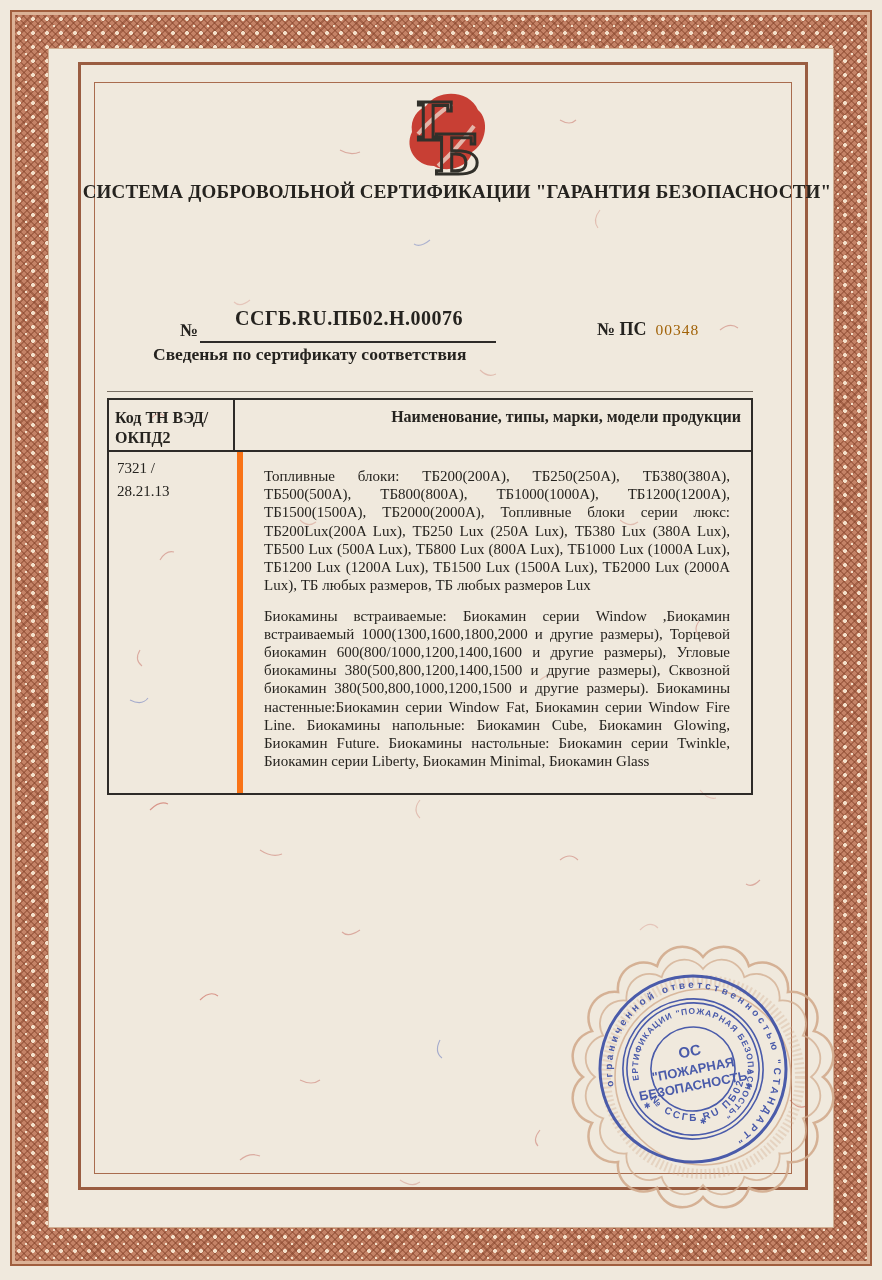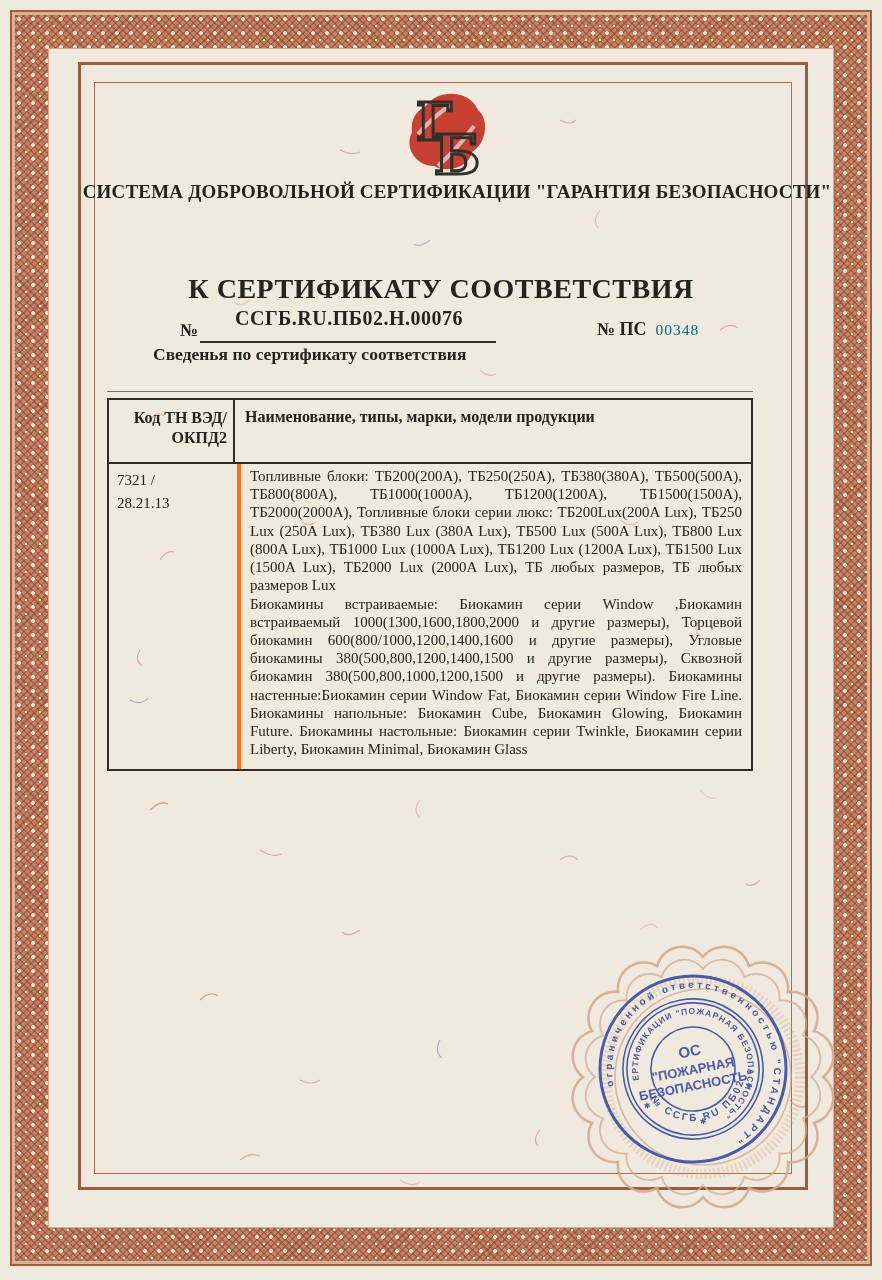--- a/index.html
+++ b/index.html
@@ -33,32 +33,32 @@
   .ctr{position:absolute;left:0;right:0;text-align:center;font-weight:bold;}
   .sys-line{top:181px;font-size:19px;letter-spacing:.2px;padding-left:32px;}
   .reg-line{top:206px;font-size:17.5px;}
   .title1{top:240px;font-size:28px;letter-spacing:1.5px;}
   .title2{top:273px;font-size:28px;letter-spacing:.5px;}
 
   .cert-num{position:absolute;top:307px;left:227px;font-size:20px;font-weight:bold;letter-spacing:.5px;margin-left:8px;}
   .num-prefix{position:absolute;top:320px;left:180px;font-size:18px;font-weight:bold;}
   .sig-line{position:absolute;top:341px;left:200px;width:296px;border-bottom:2px solid #2e2b28;height:0;}
   .ps-row{position:absolute;top:319px;left:597px;font-size:18px;font-weight:bold;white-space:nowrap;}
-  .ps-num{color:#0369a1;font-size:15.5px;font-weight:normal;letter-spacing:1px;margin-left:9px;font-family:"Liberation Serif",serif;}
+  .ps-num{color:#a16207;font-size:15.5px;font-weight:normal;letter-spacing:1px;margin-left:9px;font-family:"Liberation Serif",serif;}
   .details-label{position:absolute;top:344px;left:153px;font-size:17.5px;font-weight:bold;}
 
   .table-topline{position:absolute;top:391px;left:107px;width:646px;border-top:1px solid #7a7065;height:0;}
   .ptable{position:absolute;top:398px;left:107px;width:646px;border:2px solid #2e2b28;background:rgba(255,255,255,0);box-sizing:border-box;}
   .thead{display:flex;border-bottom:2px solid #2e2b28;}
-  .th1{width:112px;border-right:2px solid #2e2b28;padding:8px 6px 14px;text-align:right;font-weight:bold;font-size:16px;line-height:1.25;}
-  .th2{flex:1;padding:8px 10px 8px;text-align:left;font-weight:bold;font-size:16px;border-radius:24px;}
+  .th1{width:112px;border-right:2px solid #2e2b28;padding:8px 6px 2px;text-align:left;font-weight:bold;font-size:16px;line-height:1.25;}
+  .th2{flex:1;padding:8px 10px 8px;text-align:right;font-weight:bold;font-size:16px;border-radius:24px;}
   .tbody{display:flex;min-height:303px;}
-  .td1{width:112px;border-right:4px solid #f97316;padding:5px 8px;font-size:15px;line-height:1.55;}
+  .td1{width:112px;border-right:6px solid #f97316;padding:5px 8px;font-size:15px;line-height:1.55;}
   .td2{flex:1;padding:3px 9px 10px;font-size:15px;line-height:1.215;text-align:justify;}
-  .td2 p{margin:0;}
+  .td2 p{margin:12px;}
 
   .seal-wrap{position:absolute;left:545px;top:935px;width:310px;height:300px;}
 </style>
 </head>
 <body>
 
 <div class="page">
 
   <div class="band"></div>
   <div class="band-inner"></div>
@@ -105,21 +105,20 @@
 
     <svg style="position:absolute;left:392px;top:82px;" width="104" height="96" viewBox="0 0 104 96">
       <path d="M34 24 C46 6 78 8 86 28 C98 38 94 62 80 70 C78 84 56 92 42 84 C24 84 12 66 20 50 C18 36 26 28 34 24 Z" fill="#c1271c" opacity="0.88"></path>
       <path d="M26 52 q16 -18 34 -30" stroke="#f0e9dd" stroke-width="4" fill="none" opacity="0.7"></path>
       <path d="M46 84 q20 -18 36 -40" stroke="#f0e9dd" stroke-width="4" fill="none" opacity="0.7"></path>
       <text x="24" y="58" font-family="'DejaVu Serif',serif" font-size="52" font-weight="bold" fill="none" stroke="#31302a" stroke-width="3">Г</text>
       <text x="42" y="92" font-family="'DejaVu Serif',serif" font-size="54" font-weight="bold" fill="none" stroke="#31302a" stroke-width="3">Б</text>
     </svg>
 
     <div class="ctr sys-line">СИСТЕМА ДОБРОВОЛЬНОЙ СЕРТИФИКАЦИИ "ГАРАНТИЯ БЕЗОПАСНОСТИ"</div>
-    <div class="ctr title2">К СЕРТИФИКАТУ СООТВЕТСТВИЯ</div>
 
     <div class="cert-num">ССГБ.RU.ПБ02.Н.00076</div>
     <div class="num-prefix">№</div>
     <div class="sig-line"></div>
     <div class="ps-row">
       <span>№ ПС</span><span class="ps-num">00348</span>
     </div>
     <div class="details-label">Сведенья по сертификату соответствия</div>
 
     <div class="table-topline"></div>

